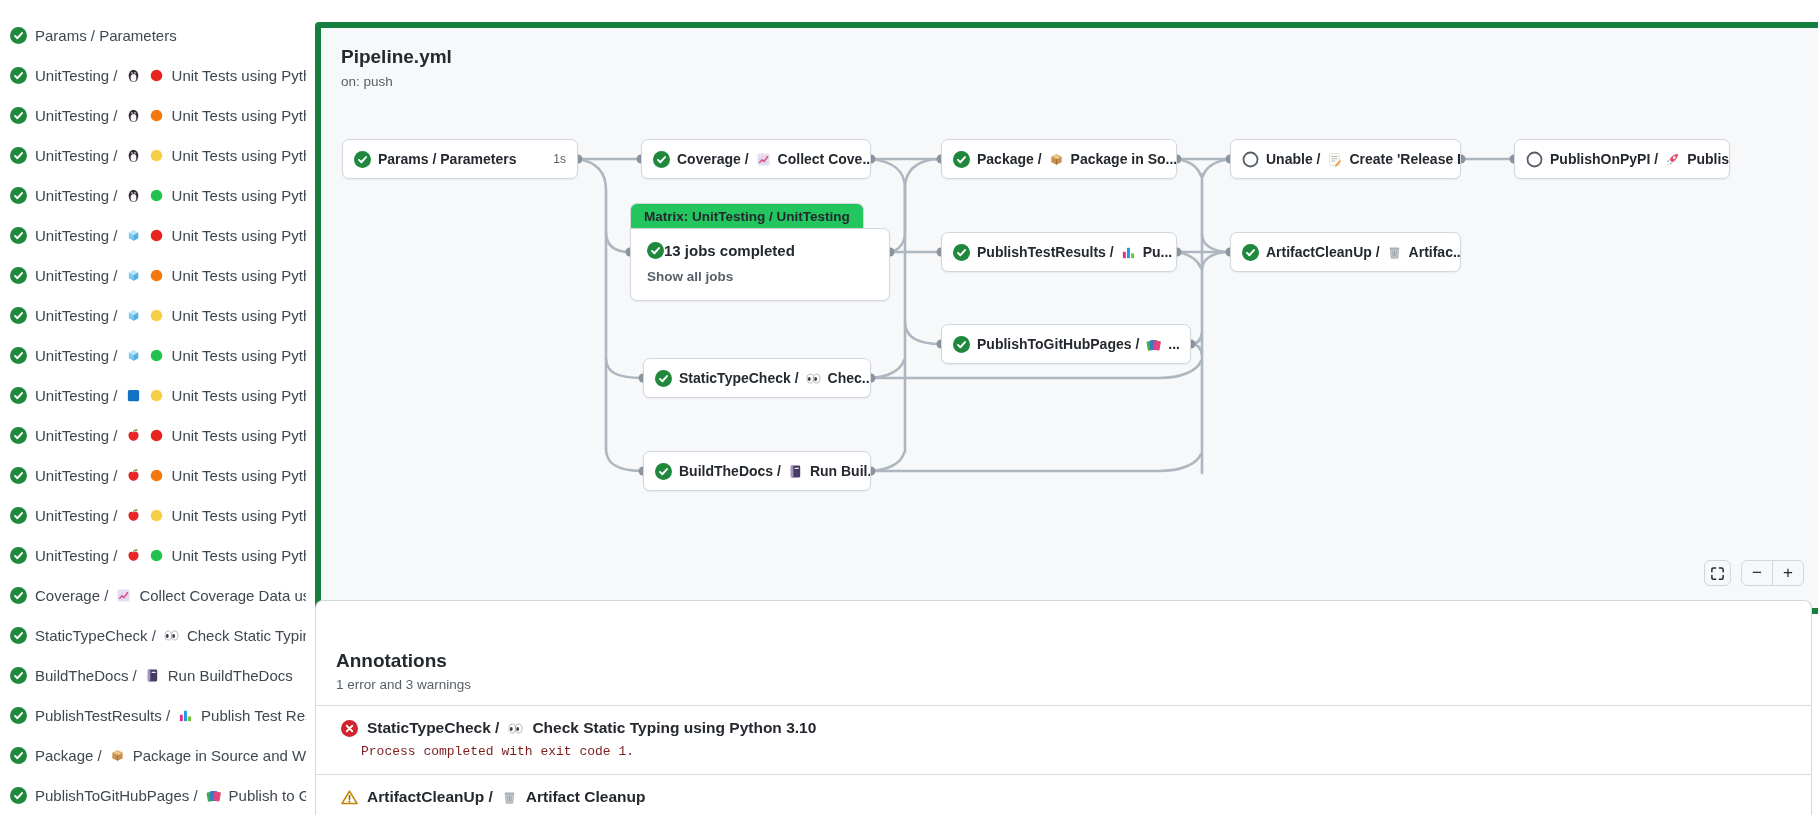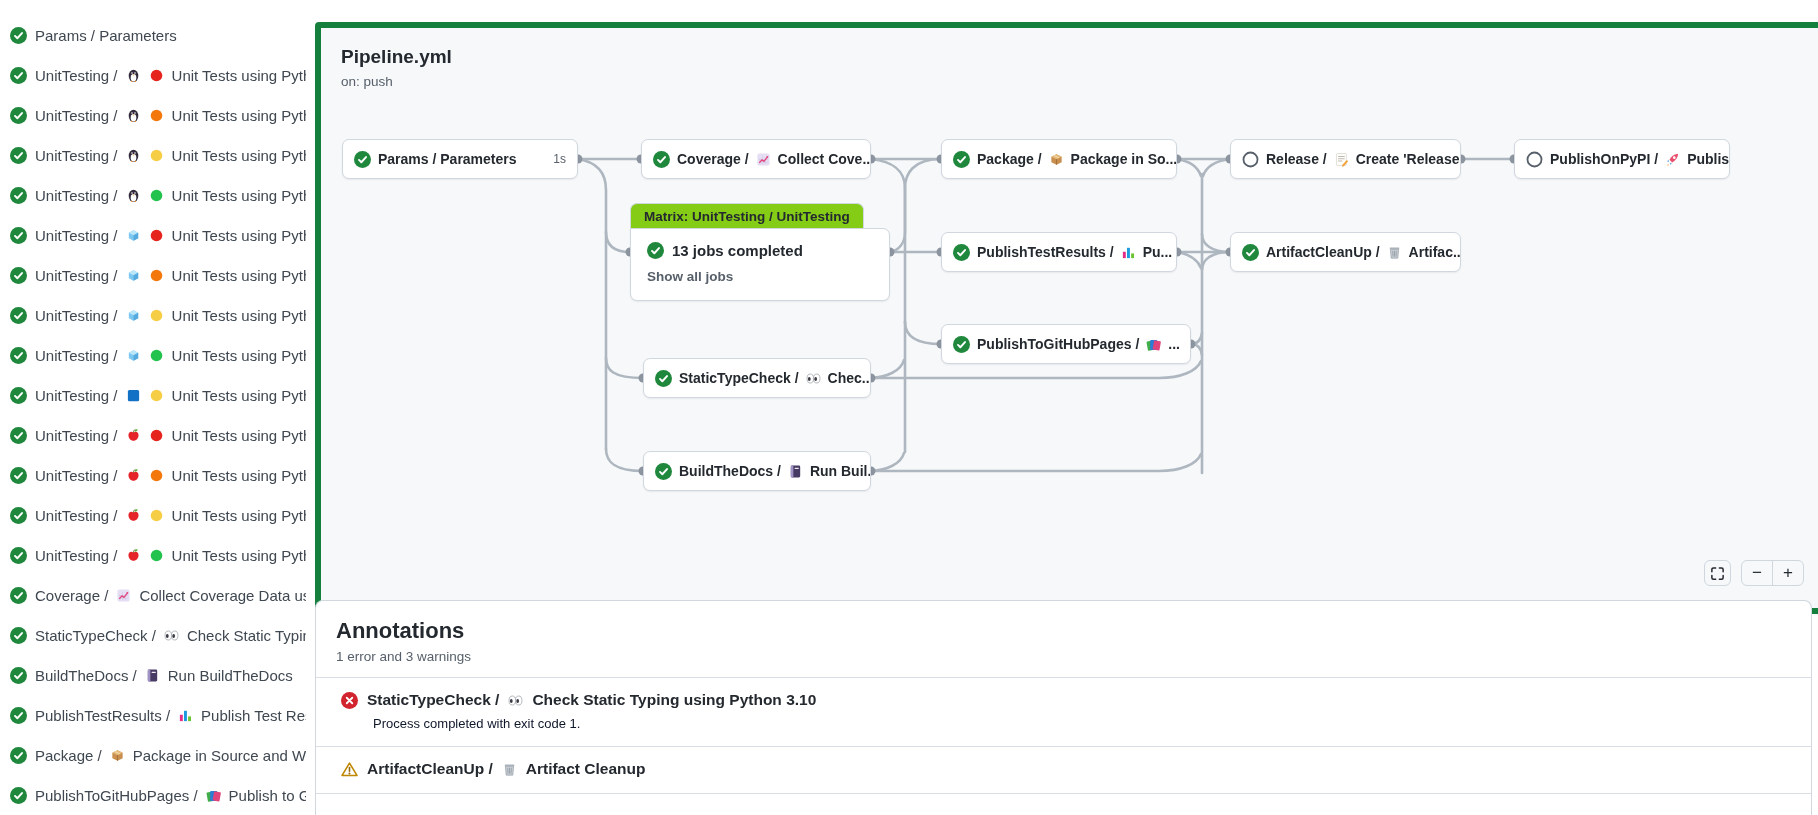--- a/index.html
+++ b/index.html
@@ -19,43 +19,43 @@
               border:6px solid #15803d;border-radius:4px;}
   .graph-title{position:absolute;left:20px;top:18px;font-size:19px;font-weight:700;color:#24292f;}
   .graph-sub{position:absolute;left:20px;top:46px;font-size:13.5px;color:#57606a;}
   .edges{position:absolute;left:0;top:0;pointer-events:none;}
   .edges path{fill:none;stroke:#aeb6bf;stroke-width:2.6;stroke-linecap:round;}
   .edges circle{fill:#8c959f;}
   .node{position:absolute;height:40px;box-sizing:border-box;background:#fff;border:1px solid #d0d7de;
         border-radius:7px;box-shadow:0 1px 2px rgba(31,35,40,.07);display:flex;align-items:center;
         gap:7px;padding:0 11px;font-size:14px;font-weight:600;white-space:nowrap;overflow:hidden;cursor:pointer;}
   .node .dur{margin-left:auto;color:#57606a;font-weight:400;font-size:12px;padding-left:4px;}
-  .matrix-tab{position:absolute;box-sizing:border-box;height:26px;background:#84cc16;border:1px solid #d0d7de;
+  .matrix-tab{position:absolute;box-sizing:border-box;height:26px;background:#22c55e;border:1px solid #d0d7de;
               border-bottom:none;border-radius:7px 7px 0 0;display:flex;align-items:center;padding:0 13px;
               font-size:13.5px;font-weight:700;white-space:nowrap;cursor:default;}
   .matrix-body{position:absolute;box-sizing:border-box;background:#fff;border:1px solid #d0d7de;
                border-radius:0 7px 7px 7px;box-shadow:0 1px 2px rgba(31,35,40,.07);padding:13px 16px;}
-  .matrix-row{display:flex;align-items:center;gap:8px;font-size:15px;font-weight:700;}
+  .matrix-row{display:flex;align-items:center;font-size:15px;font-weight:700;}
   .matrix-link{margin-top:10px;font-size:13.5px;font-weight:700;color:#57606a;cursor:pointer;}
   .controls{position:absolute;right:14px;bottom:22px;display:flex;gap:10px;align-items:center;}
   .ctl-btn{width:27px;height:26px;background:#f6f8fa;border:1px solid #d0d7de;border-radius:6px;
            display:flex;align-items:center;justify-content:center;cursor:pointer;box-sizing:border-box;}
   .ctl-group{display:flex;border:1px solid #d0d7de;border-radius:6px;overflow:hidden;background:#f6f8fa;}
   .ctl-group .zbtn{width:30px;height:24px;display:flex;align-items:center;justify-content:center;
                    font-size:17px;color:#24292f;cursor:pointer;}
   .ctl-group .zbtn:first-child{border-right:1px solid #d0d7de;}
   
   .anno-card{position:absolute;left:315px;top:600px;width:1497px;height:215px;box-sizing:border-box;
              background:#fff;border:1px solid #d0d7de;border-bottom:none;border-radius:8px 8px 0 0;overflow:hidden;}
   .anno-head{padding:17px 20px 13px;}
-  .anno-title{font-size:22px;font-weight:700;}
+  .anno-title{font-size:19px;font-weight:700;margin-top:32px;}
   .anno-sub{margin-top:5px;font-size:13.5px;color:#57606a;}
   .anno-row{border-top:1px solid #d8dee4;padding:13px 20px 15px 25px;}
   .anno-row-title{display:flex;align-items:center;gap:9px;font-size:15.5px;font-weight:700;cursor:pointer;}
-  .anno-msg{margin:7px 0 0 32px;font-family:Liberation Sans, sans-serif;font-size:13px;color:#0f172a;}
+  .anno-msg{margin:7px 0 0 20px;font-family:Liberation Mono, monospace;font-size:13px;color:#7f1d1d;}
   .anno-end{border-top:1px solid #d8dee4;height:14px;}
 </style>
 </head>
 <body>
 
 <div class="sidebar" id="sidebar">
     <div class="sidebar-item" style="top: 22px;">
       <span class="ico s17">
         <svg viewBox="0 0 16 16">
           <circle cx="8" cy="8" r="8" fill="#1f883d"></circle>
@@ -596,21 +596,21 @@
         </svg>
       </span>
       <span class="lbl">Package in So...</span>
     </div>
     <div class="node" style="left: 909px; top: 111px; width: 231px;">
       <span class="ico s17">
         <svg viewBox="0 0 16 16">
           <circle cx="8" cy="8" r="6.6" fill="none" stroke="#57606a" stroke-width="1.7"></circle>
         </svg>
       </span>
-      <span class="lbl">Release /</span>
+      <span class="lbl">Unable /</span>
       <span class="ico s15">
         <svg viewBox="0 0 16 16">
           <rect x="2.6" y="1.6" width="10.6" height="12.8" rx="1.2" fill="#fdfdfb" stroke="#d4cfc4" stroke-width=".7"></rect>
           <path d="M4.8 4.8 h6.2 M4.8 7.2 h6.2 M4.8 9.6 h3.6" stroke="#b5aea0" stroke-width=".9" stroke-linecap="round"></path>
           <path d="M8.8 13.9 13.6 8.6 15.1 9.9 10.5 15.2 8.5 15.6z" fill="#f3a33c"></path>
         </svg>
       </span>
       <span class="lbl">Create 'Release P...</span>
     </div>
     <div class="node" style="left: 1193px; top: 111px; width: 216px;">

